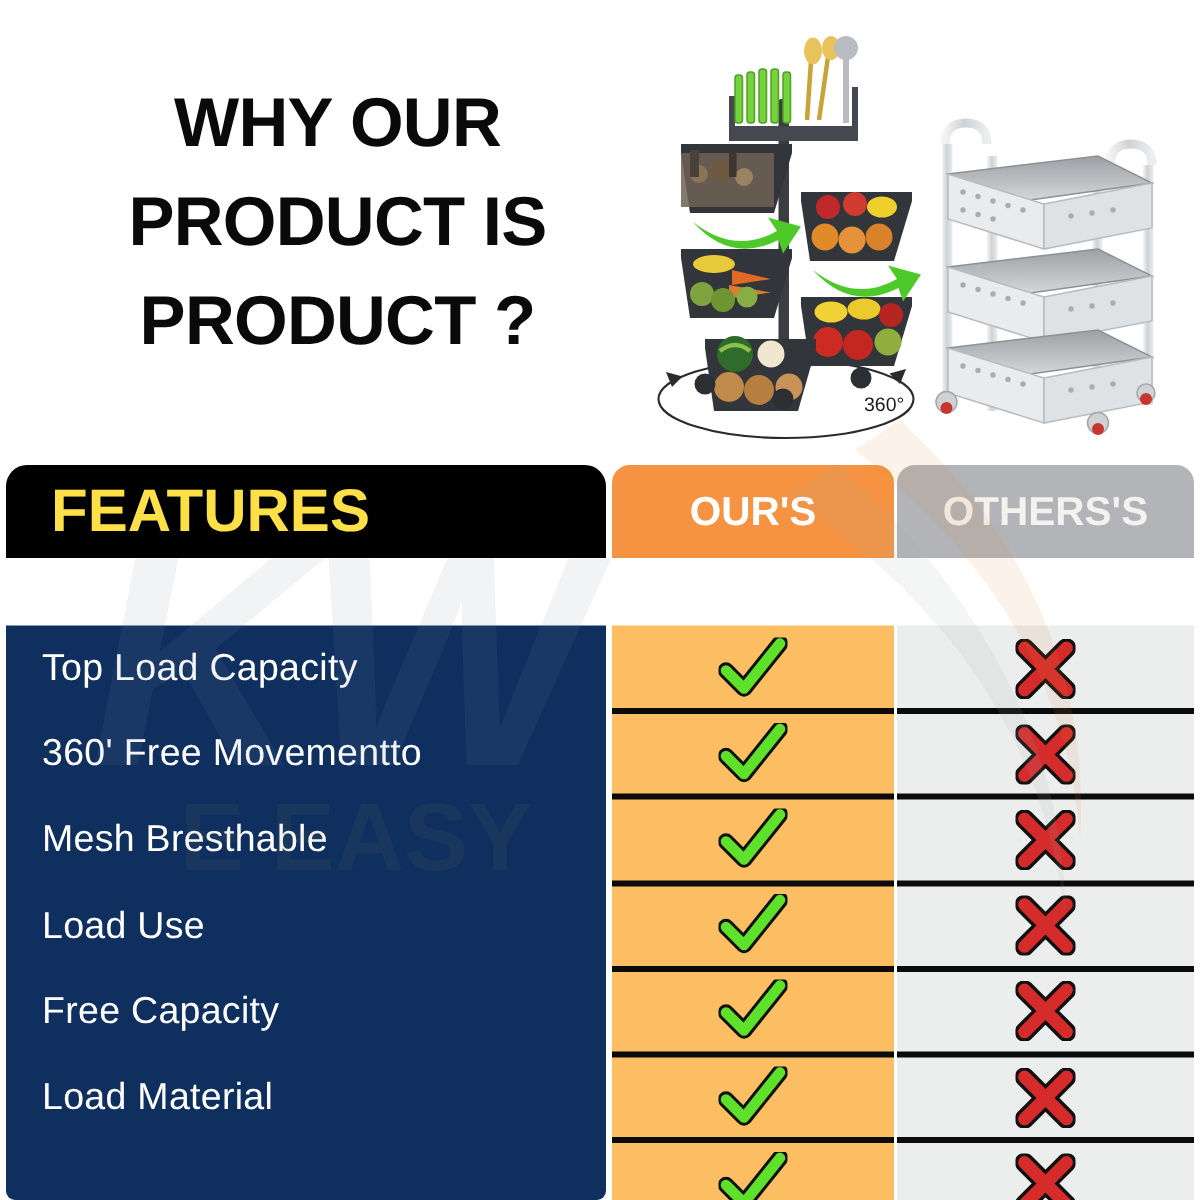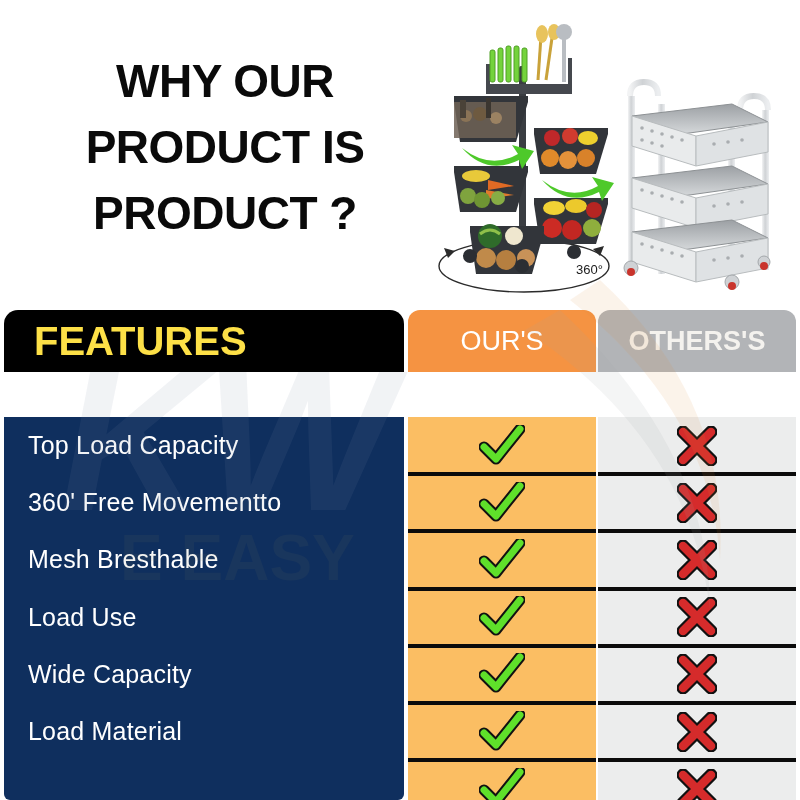--- a/index.html
+++ b/index.html
@@ -64,21 +64,21 @@
     justify-content:flex-start;
   }
   #head-features .head-txt {
     color:#fde047; font-weight:bold; font-size:40px; letter-spacing:0px;
   }
   #head-ours {
     background:#f59342;
     border-radius:12px 12px 0 0;
     justify-content:center;
   }
-  #head-ours .head-txt { color:#ffffff; font-weight:normal; font-size:27px; }
+  #head-ours .head-txt { color:#ffffff; font-weight:bold; font-size:27px; }
   #head-others {
     background:#b2b4b7;
     border-radius:12px 12px 0 0;
     justify-content:center;
     text-align:center;
   }
   #head-others .head-txt { color:#f4f2ee; font-weight:bold; font-size:27px; }
 
   
   .col-body { position:absolute; left:0; top:62px; width:100%; bottom:0;margin-top:45px; }
@@ -314,21 +314,21 @@
         <div class="frow">
           <span class="feat-label">360' Free Movementto</span>
         </div>
         <div class="frow">
           <span class="feat-label">Mesh Bresthable</span>
         </div>
         <div class="frow">
           <span class="feat-label">Load Use</span>
         </div>
         <div class="frow">
-          <span class="feat-label">Wide Capacity</span>
+          <span class="feat-label">Free Capacity</span>
         </div>
         <div class="frow">
           <span class="feat-label">Load Material</span>
         </div>
       </div>
   </div>
 
   <div class="col" id="col-ours">
     <div class="col-head" id="head-ours">
       <span class="head-txt">OUR'S</span>

